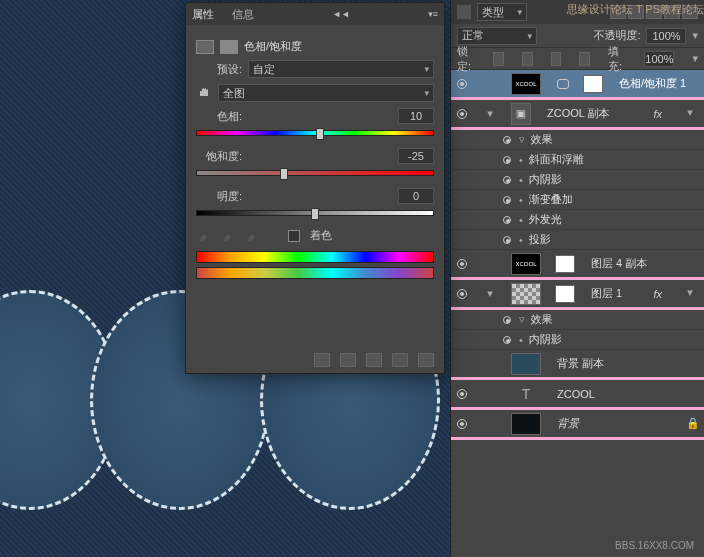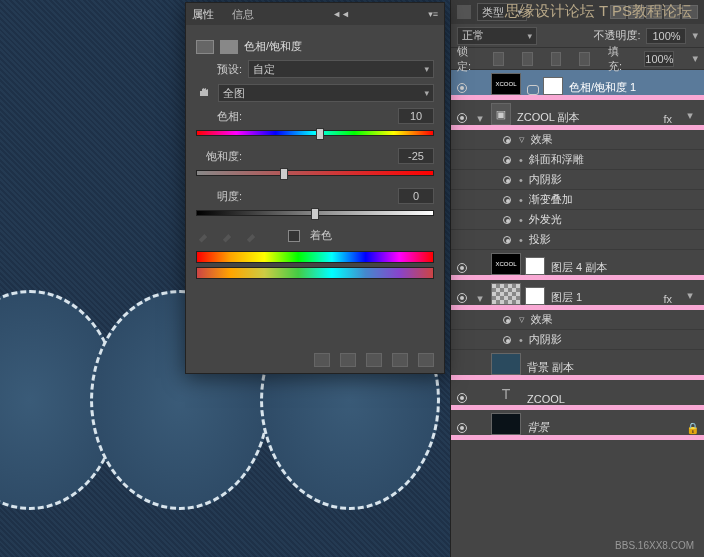--- a/index.html
+++ b/index.html
@@ -1,18 +1,18 @@
 <!DOCTYPE html>
 <html><head>
 <meta charset="utf-8">
 <style>
 *{margin:0;padding:0;box-sizing:border-box;font-family:"Microsoft YaHei",sans-serif;font-size:11px;color:#ccc;user-select:none}
 body{background:#1a2838;width:704px;height:557px;position:relative;overflow:hidden}
 .canvas{position:absolute;left:0;top:0;width:450px;height:557px;background:repeating-linear-gradient(45deg,#1e3148 0 2px,#243a52 2px 4px)}
-.watermark-top{position:absolute;top:2px;right:12px;color:#b8a888;font-size:15px;z-index:200}
+.watermark-top{position:absolute;top:2px;right:0;color:#b8a888;font-size:11px;z-index:200}
 .watermark-bot{position:absolute;bottom:6px;right:10px;color:#999;font-size:10px;z-index:200}
 .letter{position:absolute;border:3px dashed #d8e4ec;border-radius:40px;background:radial-gradient(#3a5b78,#2a4560)}
 .l1{left:-60px;top:290px;width:180px;height:220px;border-radius:50%}
 .l2{left:90px;top:290px;width:180px;height:220px;border-radius:50%}
 .l3{left:260px;top:290px;width:180px;height:220px;border-radius:50%}
 
 .props{position:absolute;left:185px;top:2px;width:260px;height:372px;background:#454545;border:1px solid #222;z-index:100;box-shadow:0 4px 20px rgba(0,0,0,.5)}
 .props-tabs{height:22px;background:#3a3a3a;display:flex;align-items:center;padding:0 6px;gap:18px}
 .props-tabs span{cursor:pointer;color:#bbb}
 .props-tabs .active{color:#ddd}
@@ -47,36 +47,36 @@
 .lay-top .kind{width:14px;height:14px;background:#555}
 .lay-top .sel{flex:0 0 50px}
 .icon-row{display:flex;gap:2px;margin-left:auto}
 .icon-row .i{width:16px;height:14px;background:#555;border:1px solid #666}
 .lay-row2{height:24px;display:flex;align-items:center;padding:0 6px;gap:6px;border-bottom:1px solid #333}
 .lay-row2 .sel{flex:0 0 80px}
 .pct{width:40px;height:16px;background:#333;border:1px solid #555;text-align:center;line-height:14px}
 .lay-row3{height:22px;display:flex;align-items:center;padding:0 6px;gap:18px;border-bottom:1px solid #333}
 .lock-i{width:14px;height:14px;background:#555;border:1px solid #666}
 .tree{overflow:auto;height:calc(557px - 70px)}
-.layer{display:flex;align-items:flex-end;height:30px;border-bottom:5px solid #f9a8d4;padding:0 4px;gap:6px}
+.layer{display:flex;align-items:center;height:30px;border-bottom:3px solid #f9a8d4;padding:0 4px;gap:16px}
 .layer.sel{background:#5a7a9a}
 .eye{width:14px;height:14px;position:relative}
 .eye.on::before{content:"";position:absolute;inset:2px;border:1px solid #ccc;border-radius:50%}
 .eye.on::after{content:"";position:absolute;left:5px;top:5px;width:4px;height:4px;background:#ccc;border-radius:50%}
 .disc{width:10px;text-align:center;color:#aaa}
 .thumb-box{width:30px;height:22px;background:#333;border:1px solid #666;display:flex;align-items:center;justify-content:center}
 .thumb-box.text{background:#000;color:#fff;font-size:6px}
 .thumb-box.checker{background:repeating-conic-gradient(#888 0 25%,#ccc 0 50%) 0 0/8px 8px}
 .thumb-box.denim{background:#2a4a5e}
 .thumb-box.dark{background:#0a1218}
 .thumb-box.t{background:none;border:none;color:#aaa;font-size:14px}
 .mask{width:20px;height:18px;background:#fff;border:1px solid #666;margin-left:-2px}
 .lname{flex:1;color:#ddd;white-space:nowrap;overflow:hidden}
 .layer.sel .lname{color:#fff}
-.fx{color:#ccc;margin-right:2px}
+.fx{color:#ccc;font-style:italic;margin-right:2px}
 .sub{height:20px;display:flex;align-items:center;padding-left:50px;gap:6px;border-bottom:1px solid #3a3a3a}
 .sub .eye{width:12px;height:12px}
 .sub .dot{color:#aaa}
 .link-i{width:12px;height:10px;border:1px solid #ccc;border-radius:3px}
 .arrow{width:20px;height:16px;color:#aaa;text-align:center}
 svg{display:block}
 </style>
 </head>
 <body>
 

